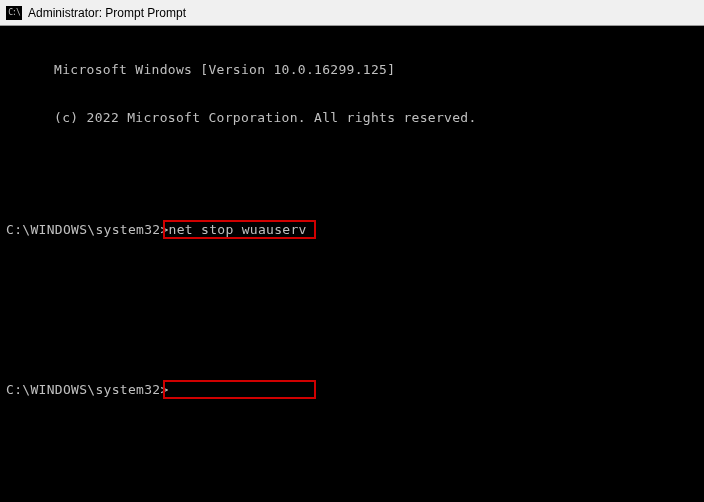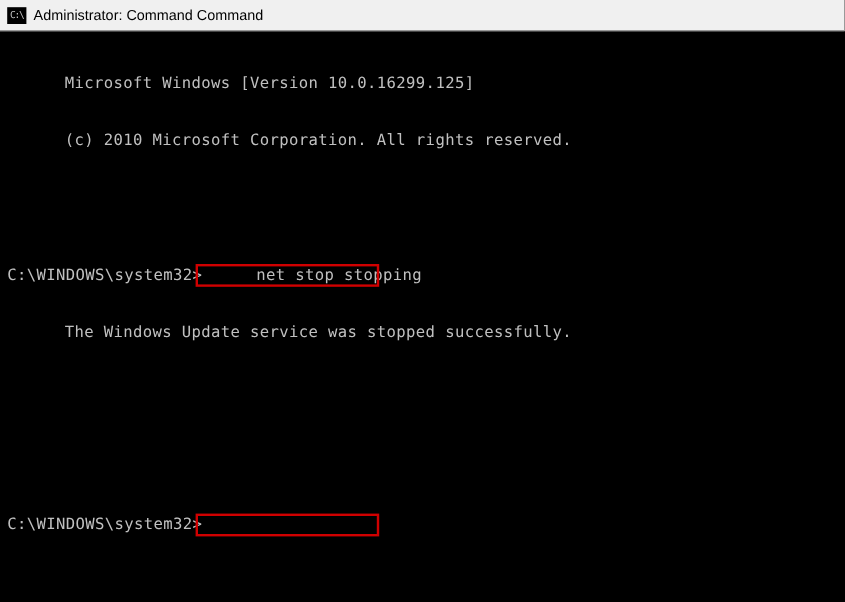--- a/index.html
+++ b/index.html
@@ -51,46 +51,44 @@
       height: 16px;
       position: relative;
       padding-left: 48px;
     }
     .blank {
       height: 16px;
     }
     .prompt-line {
       display: flex;
       position: relative;
-      gap: 45px;
     }
     .hlbox {
       position: absolute;
       border: 2px solid #d00000;
       pointer-events: none;
     }
   </style>
 </head>
 <body>
 
 <div class="titlebar">
   <span class="titlebar-icon">C:\</span>
-  <span>Administrator: Command Command</span>
+  <span>Administrator: Prompt Prompt</span>
 </div>
 
 <div class="terminal">
   <div class="line">Microsoft Windows [Version 10.0.16299.125]</div>
-  <div class="line">(c) 2010 Microsoft Corporation. All rights reserved.</div>
+  <div class="line">(c) 2022 Microsoft Corporation. All rights reserved.</div>
   <div class="blank"></div>
 
   <div class="prompt-line">
-    <span>C:\WINDOWS\system32&gt;</span><span>net stop stopping</span>
+    <span>C:\WINDOWS\system32&gt;</span><span>net stop wuauserv</span>
     <div class="hlbox" style="left:157px; top:-2px; width:153px; height:19px;"></div>
   </div>
-  <div class="line">The Windows Update service was stopped successfully.</div>
   <div class="blank"></div>
   <div class="blank"></div>
 
   <div class="prompt-line">
     <span>C:\WINDOWS\system32&gt;</span>
     <div class="hlbox" style="left:157px; top:-2px; width:153px; height:19px;"></div>
   </div>
   
   
   

